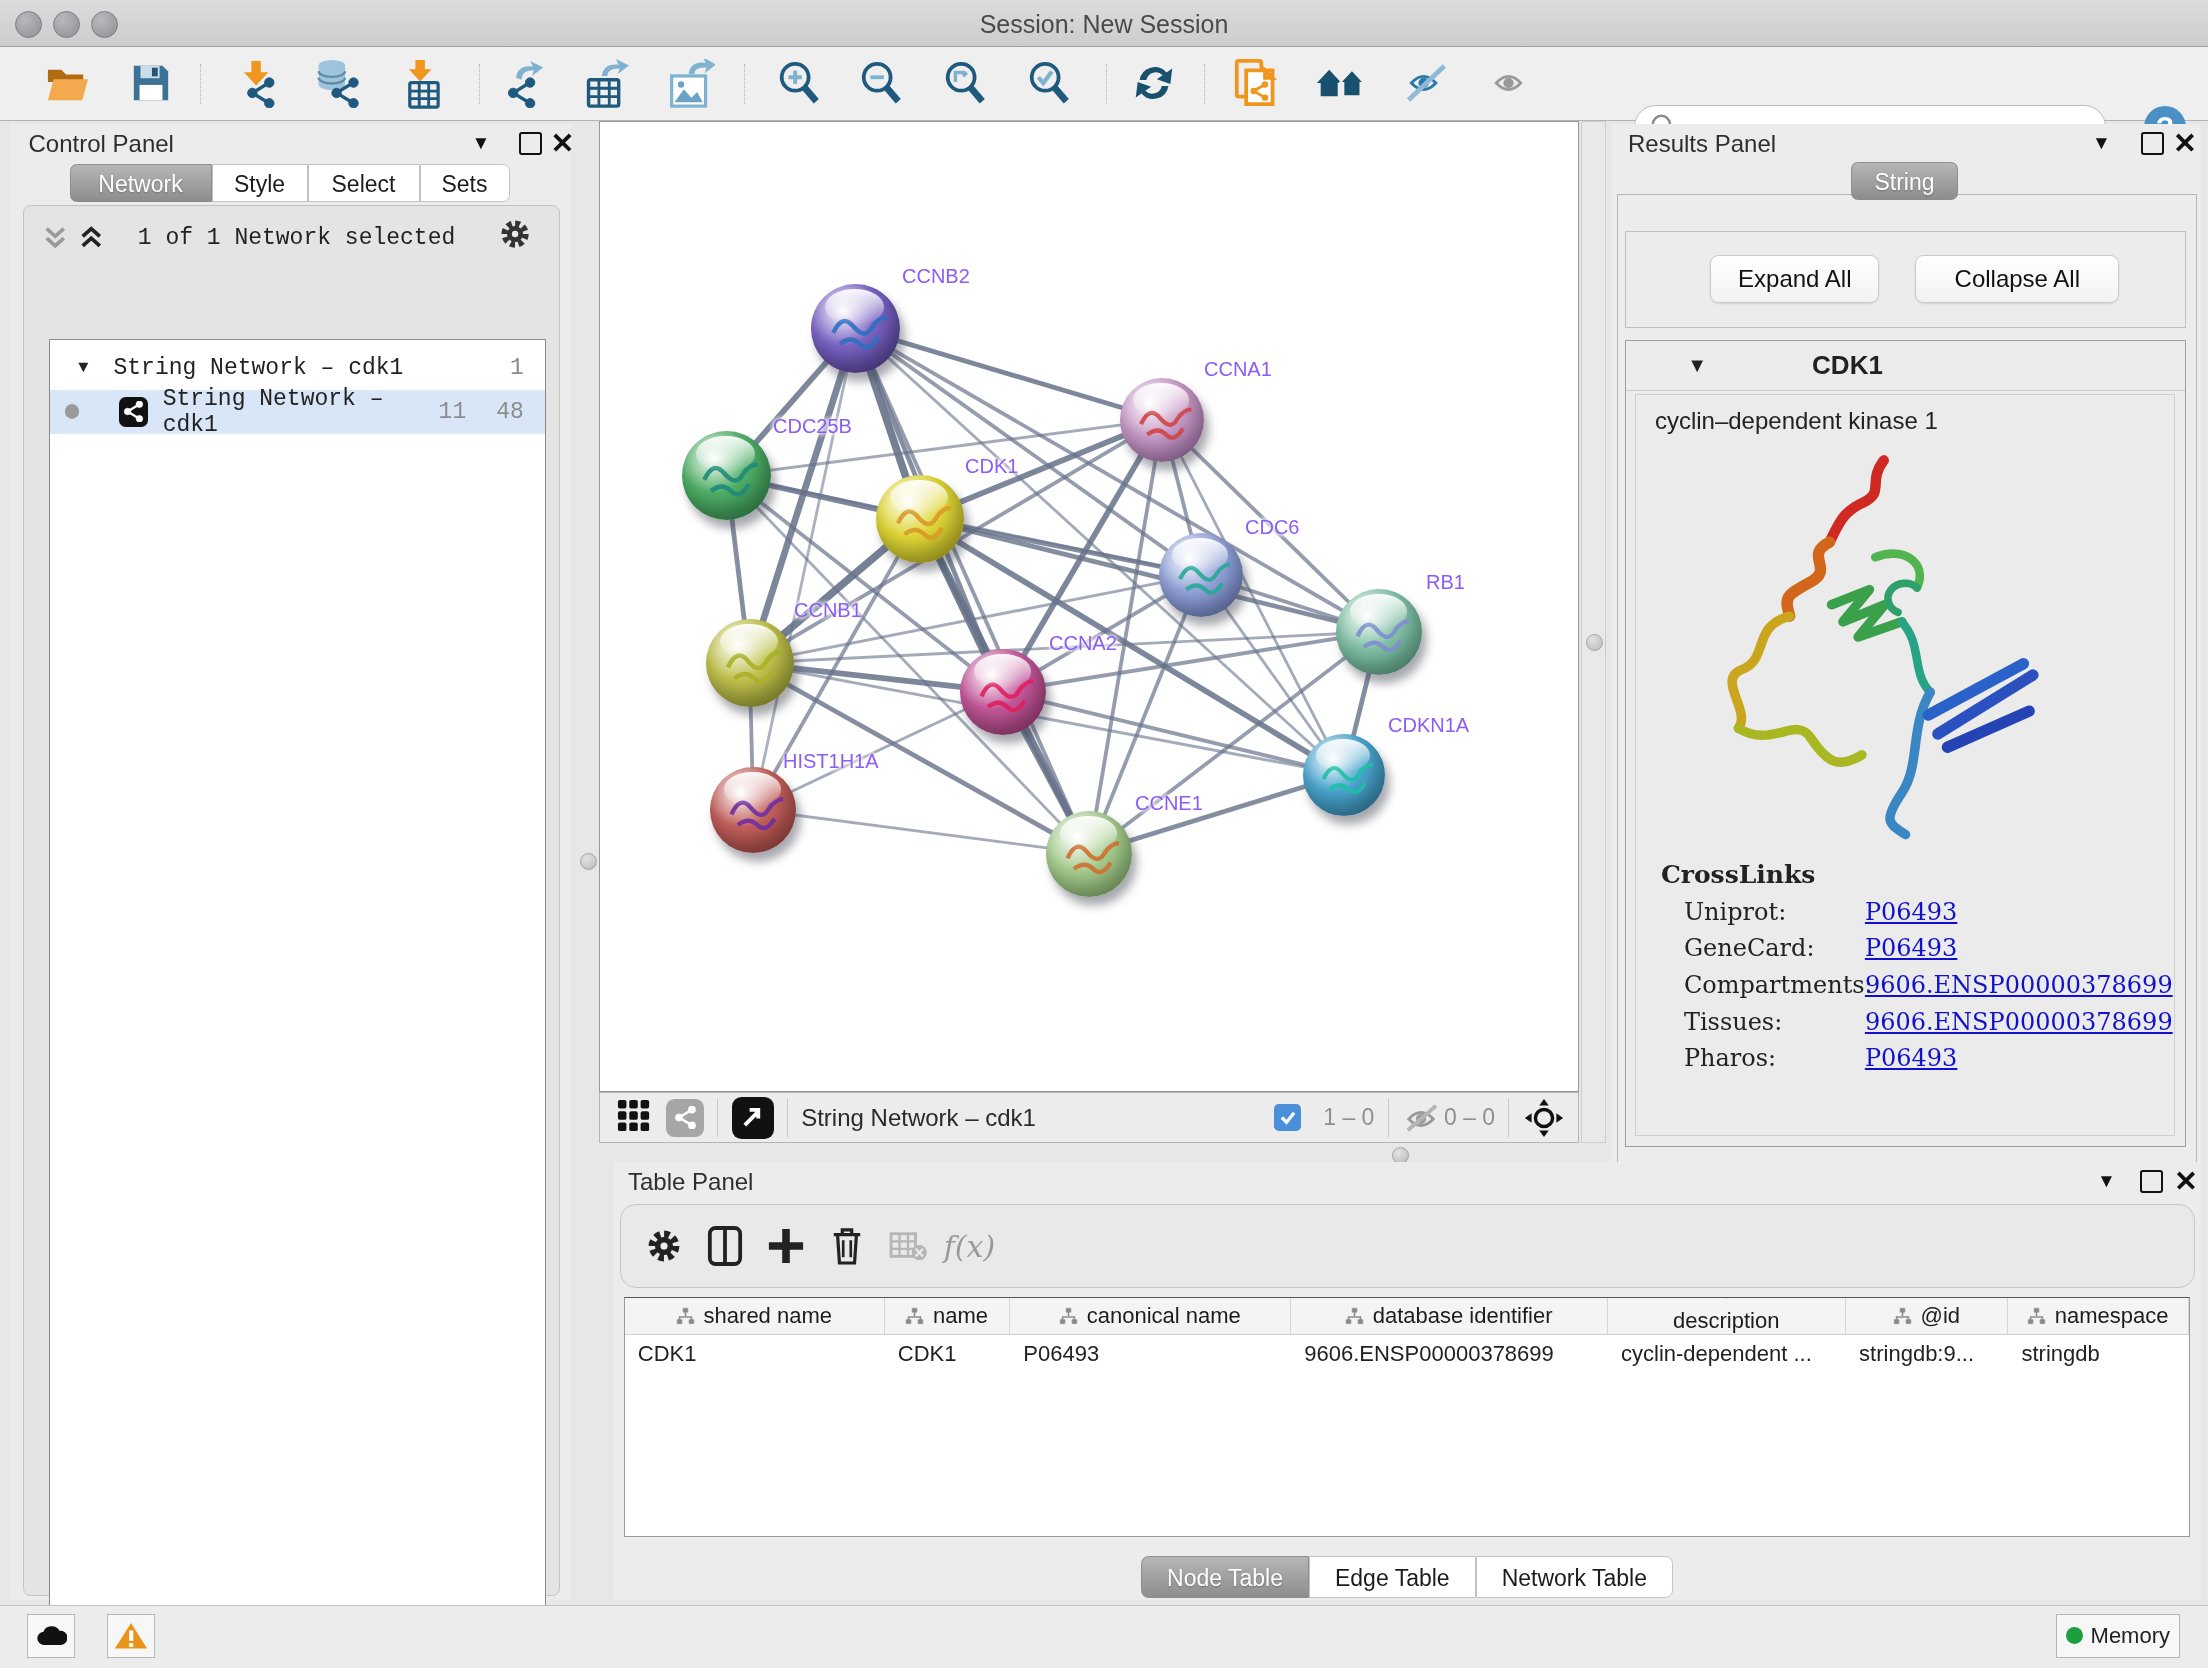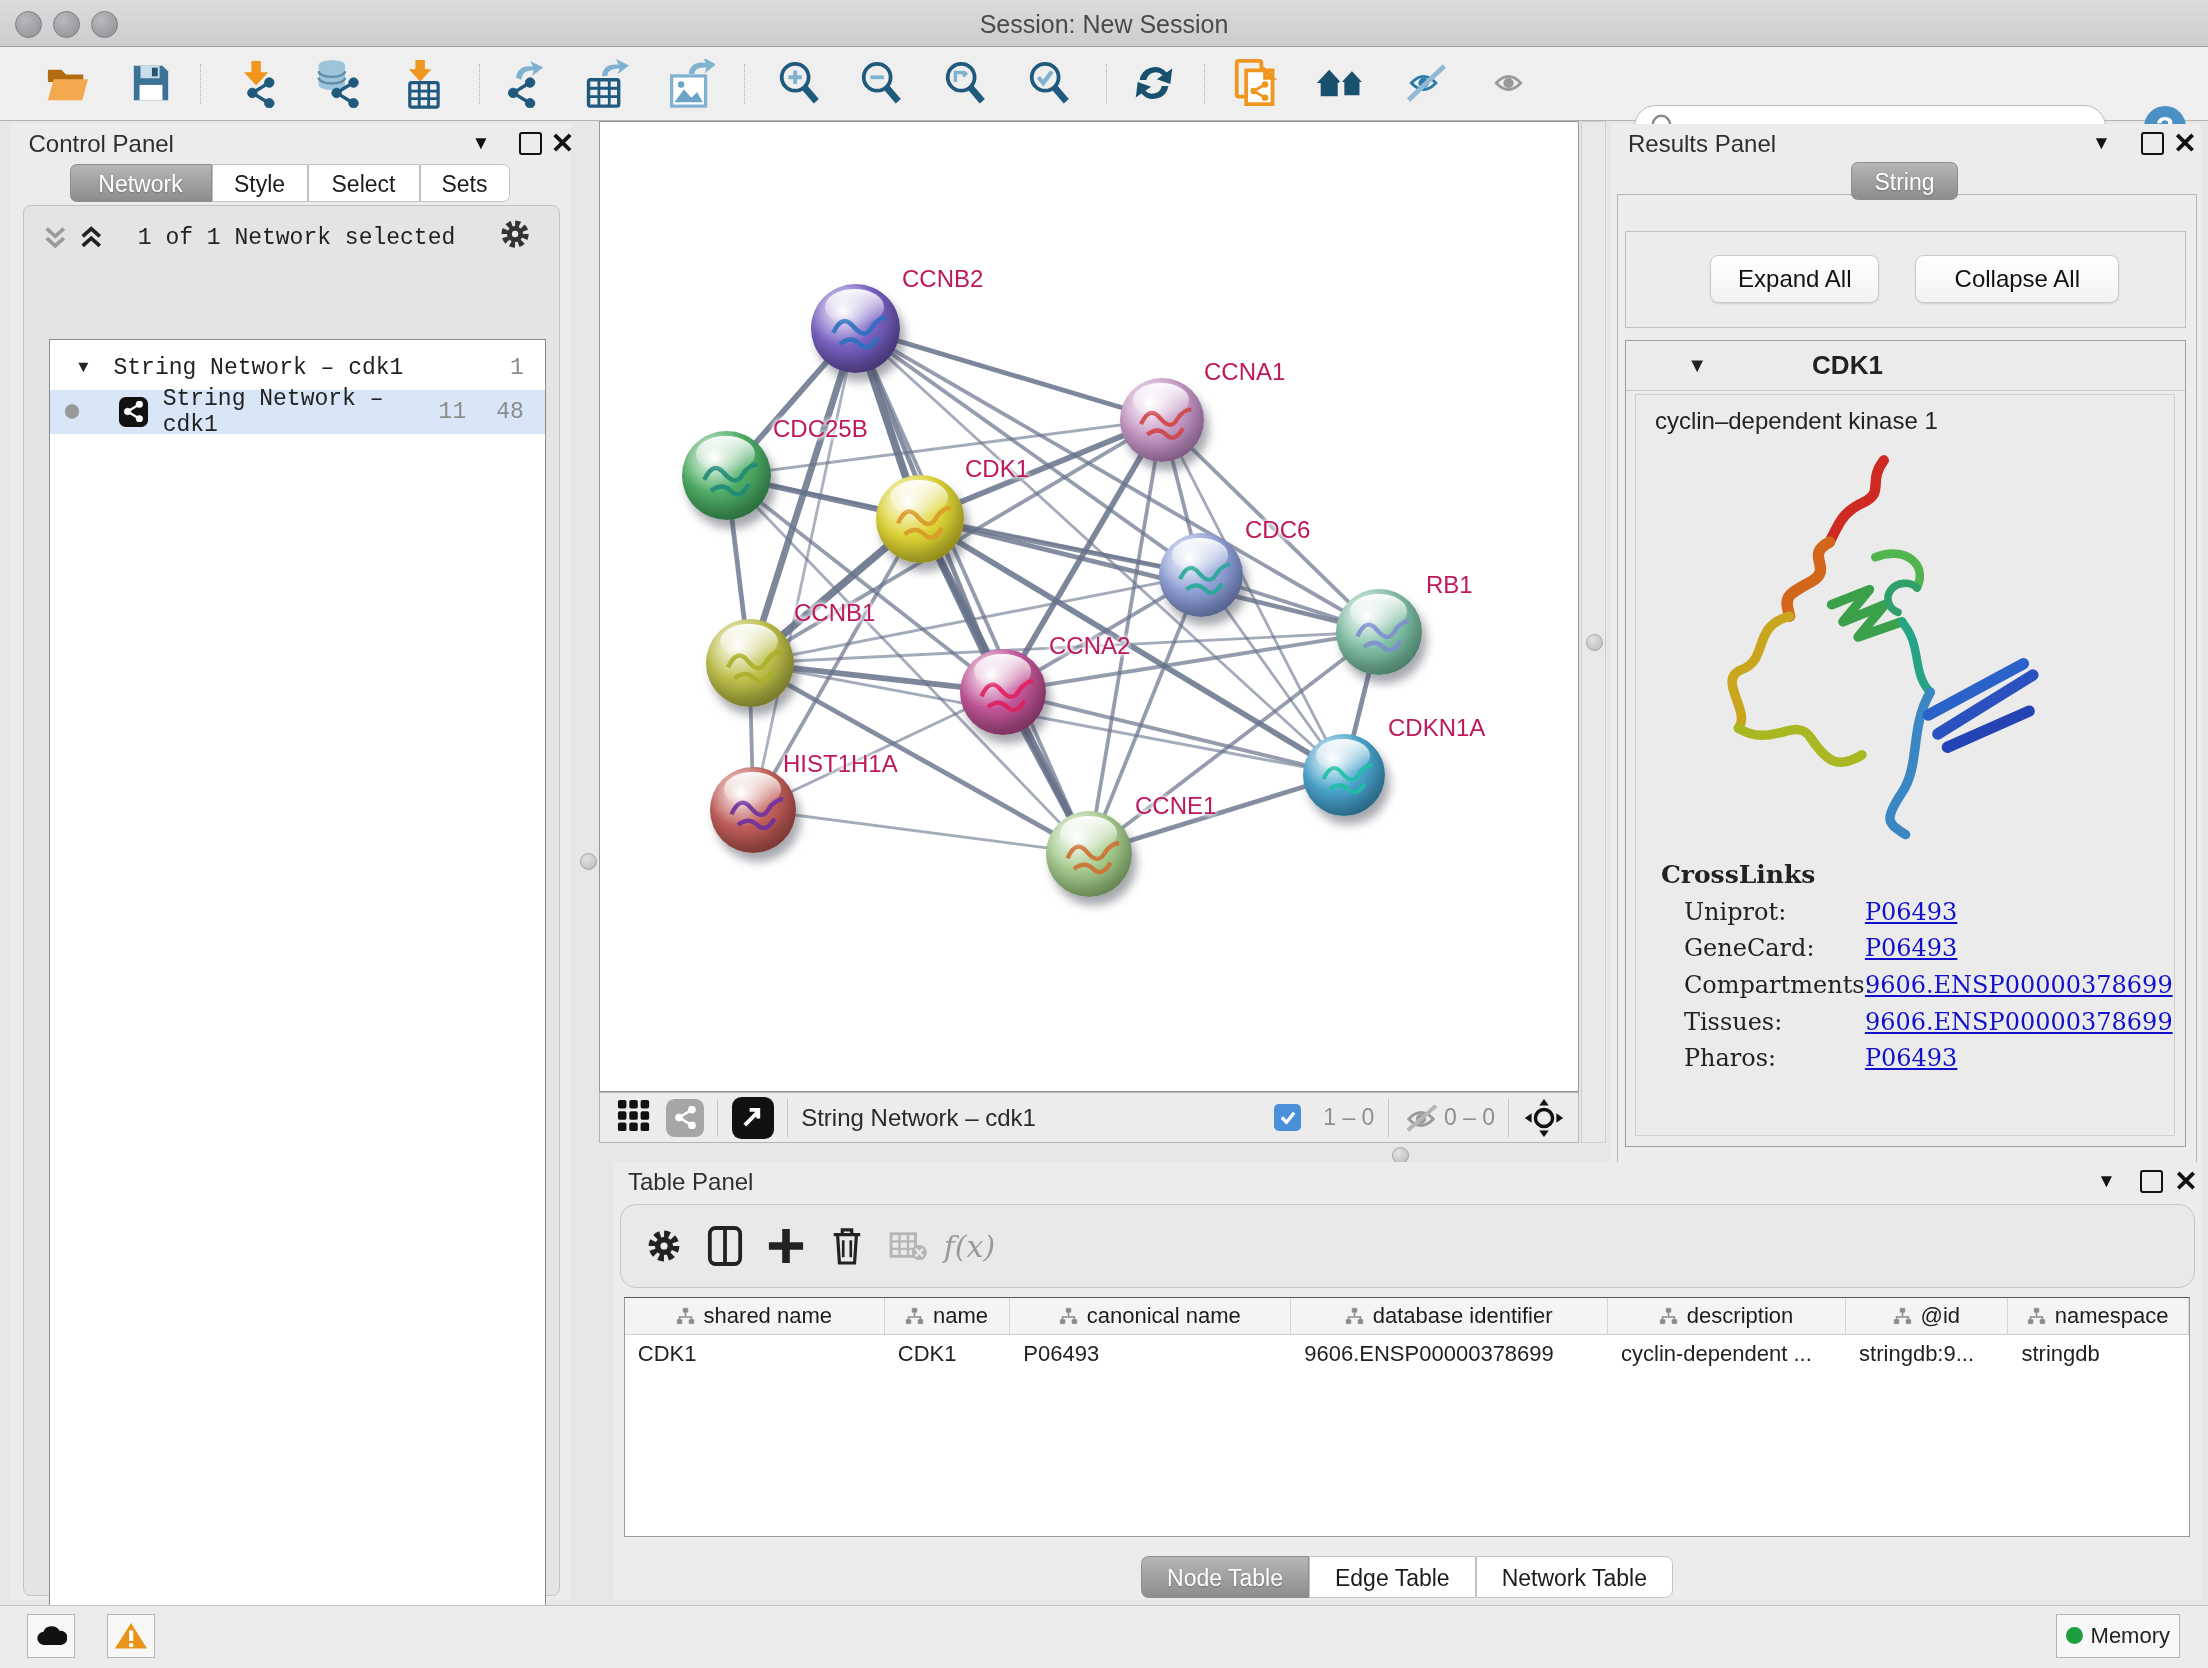--- a/index.html
+++ b/index.html
@@ -50,21 +50,21 @@
      display:flex;align-items:center;justify-content:center;}
 
   
   #net-canvas{left:599px;top:121px;width:980px;height:971px;background:#fff;
      border:1px solid #979797;box-sizing:border-box;overflow:hidden;}
   #edges-svg{position:absolute;left:0;top:0;}
   .node{position:absolute;border-radius:50%;
      box-shadow:4.8px 8.6px 9.5px rgba(60,62,75,.45), inset -5.7px -11.4px 17px rgba(0,0,0,.22);}
   .node .gloss{position:absolute;left:16%;top:6%;width:66%;height:40%;border-radius:50%;
      background:linear-gradient(rgba(255,255,255,.95),rgba(255,255,255,0));}
-  .node-label{position:absolute;font-size:24px;color:#be185d;
+  .node-label{position:absolute;font-size:20px;color:#8b5cf6;
      text-shadow:0 0 4.8px #fff,0 0 4.8px #fff,0 0 4.8px #fff;white-space:nowrap;}
   #net-footer{left:599px;top:1092px;width:980px;height:51px;background:#ececec;
      border:1px solid #b5b5b5;box-sizing:border-box;display:flex;align-items:center;}
   .nf-sep{width:0;height:38px;border-left:1px solid #c6c6c6;margin:0 13.3px;}
   .nf-text{font-size:24px;color:#2a2a2a;}
   .nf-gray{font-size:23px;color:#8f8f8f;}
   #right-strip{left:1581px;top:121px;width:25px;height:1022px;background:#e9e9e9;
      border:1px solid #cdcdcd;box-sizing:border-box;}
 
   
@@ -679,21 +679,21 @@
             <use href="#i-fork"></use>
           </svg>
           <span>canonical name</span>
         </div>
         <div class="th" style="width: 318px;">
           <svg width="19" height="19" viewBox="0 0 32 32" fill="#8a8a8a" stroke="#8a8a8a">
             <use href="#i-fork"></use>
           </svg>
           <span>database identifier</span>
         </div>
-        <div class="th" style="width: 239px;">
+        <div class="th" style="width: 239px; flex-direction: column;">
           <svg width="19" height="19" viewBox="0 0 32 32" fill="#8a8a8a" stroke="#8a8a8a">
             <use href="#i-fork"></use>
           </svg>
           <span>description</span>
         </div>
         <div class="th" style="width: 163px;">
           <svg width="19" height="19" viewBox="0 0 32 32" fill="#8a8a8a" stroke="#8a8a8a">
             <use href="#i-fork"></use>
           </svg>
           <span>@id</span>

